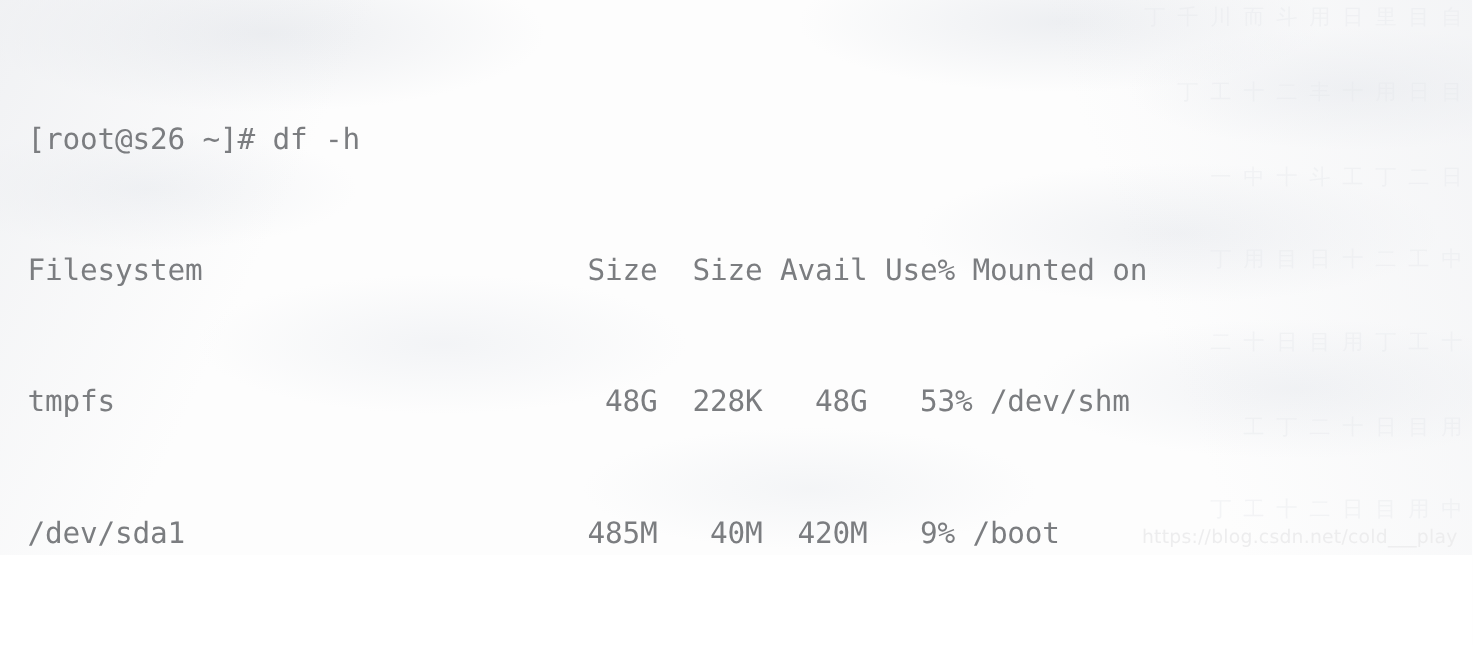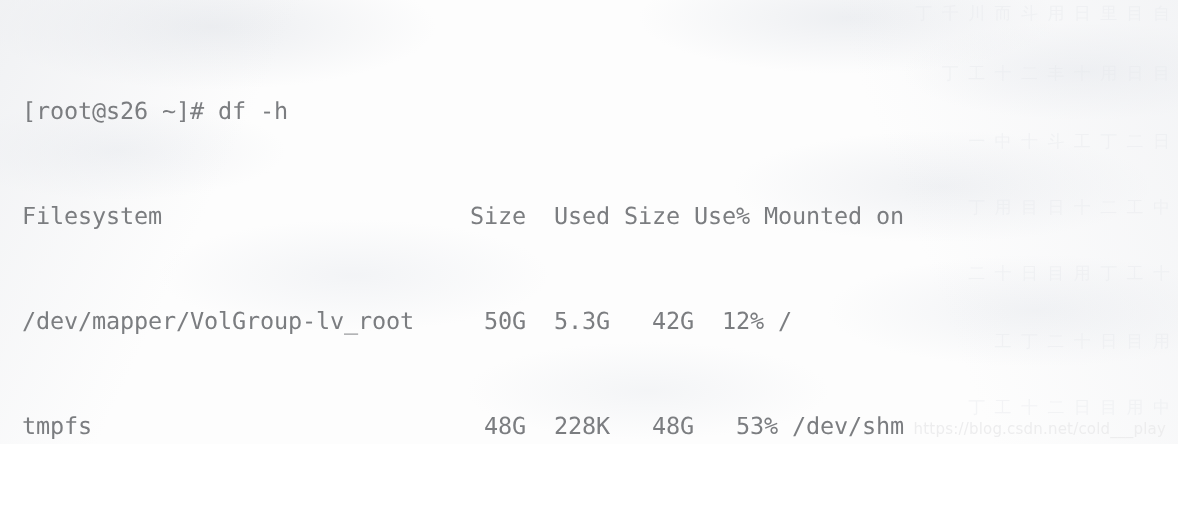--- a/index.html
+++ b/index.html
@@ -90,22 +90,21 @@
   <div class="ghost-row" style="top:62px;">丁 工 十 二 丰 十 用 日 目</div>
   <div class="ghost-row" style="top:130px;">一 中 十 斗 工 丁 二 日</div>
   <div class="ghost-row" style="top:196px;">丁 用 目 日 十 二 工 中</div>
   <div class="ghost-row" style="top:262px;">二 十 日 目 用 丁 工 十</div>
   <div class="ghost-row" style="top:330px;">工 丁 二 十 日 目 用</div>
   <div class="ghost-row" style="top:396px;">丁 工 十 二 日 目 用 中</div>
   <div class="ghost-row" style="top:456px;">十 二 工 丁 日 目 用</div>
 
   <div class="terminal-text">
     <span class="line">[root@s26 ~]# df -h</span>
-    <span class="line">Filesystem                      Size  Used Size Use% Mounted on</span>
-    <span class="line">/dev/mapper/VolGroup-lv_root     50G  5.3G   42G  12% /</span>
+    <span class="line">Filesystem                      Size  Size Avail Use% Mounted on</span>
     <span class="line">tmpfs                            48G  228K   48G   53% /dev/shm</span>
     <span class="line">/dev/sda1                       485M   40M  420M   9% /boot</span>
     
     
     
     
     
     
     
     

